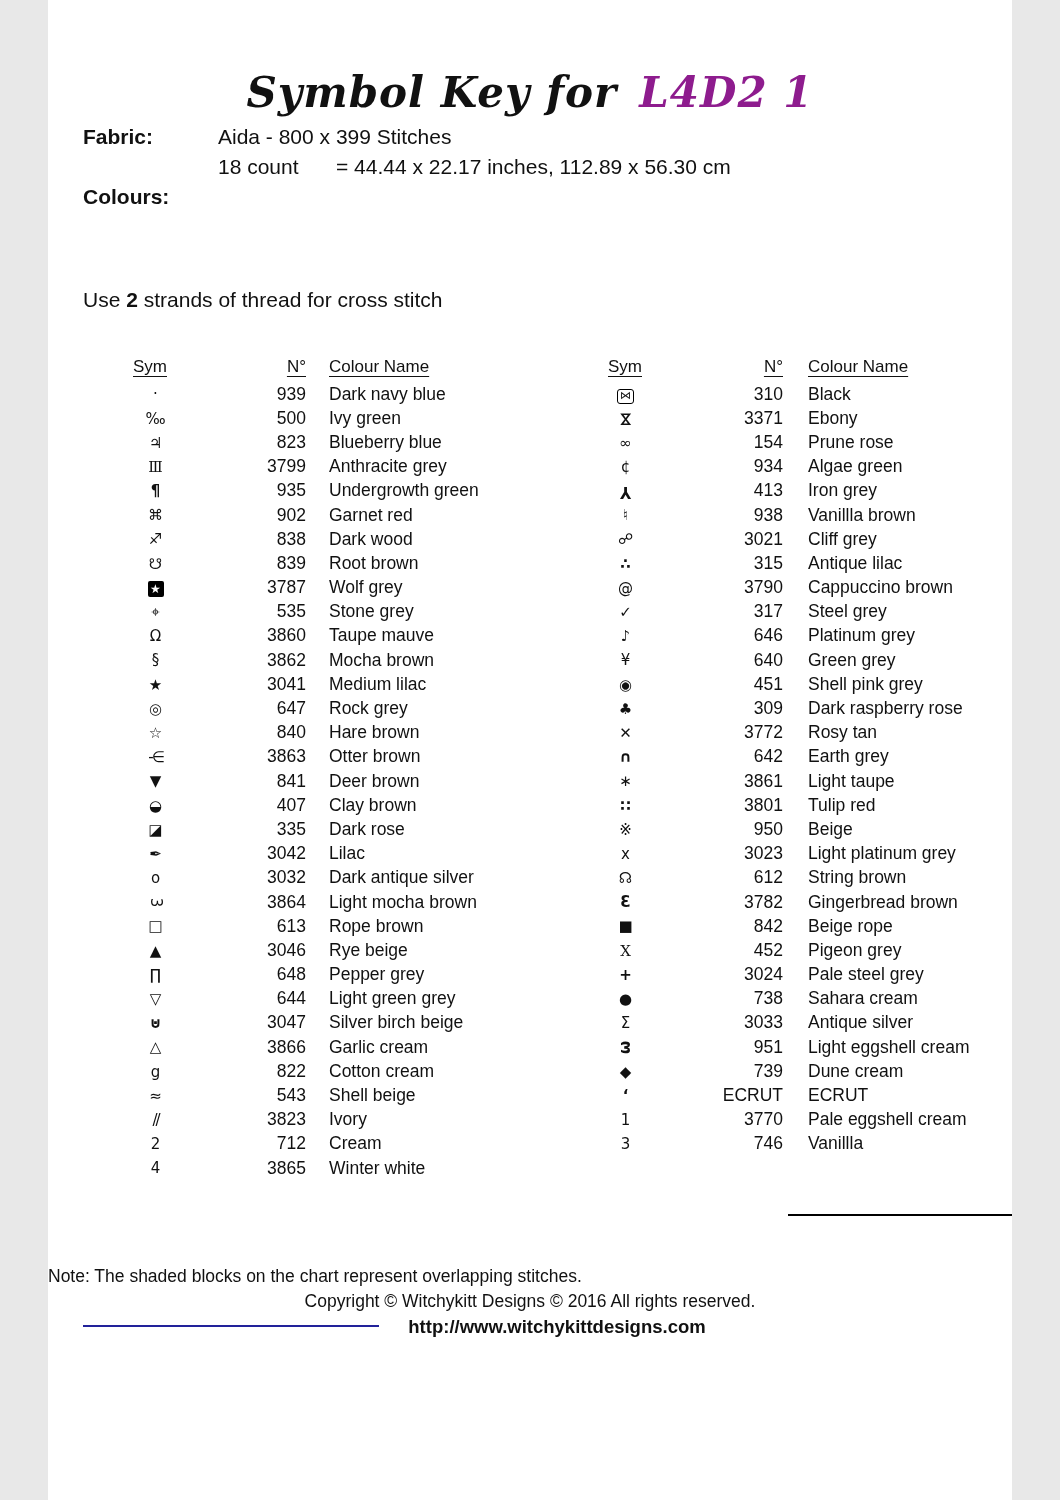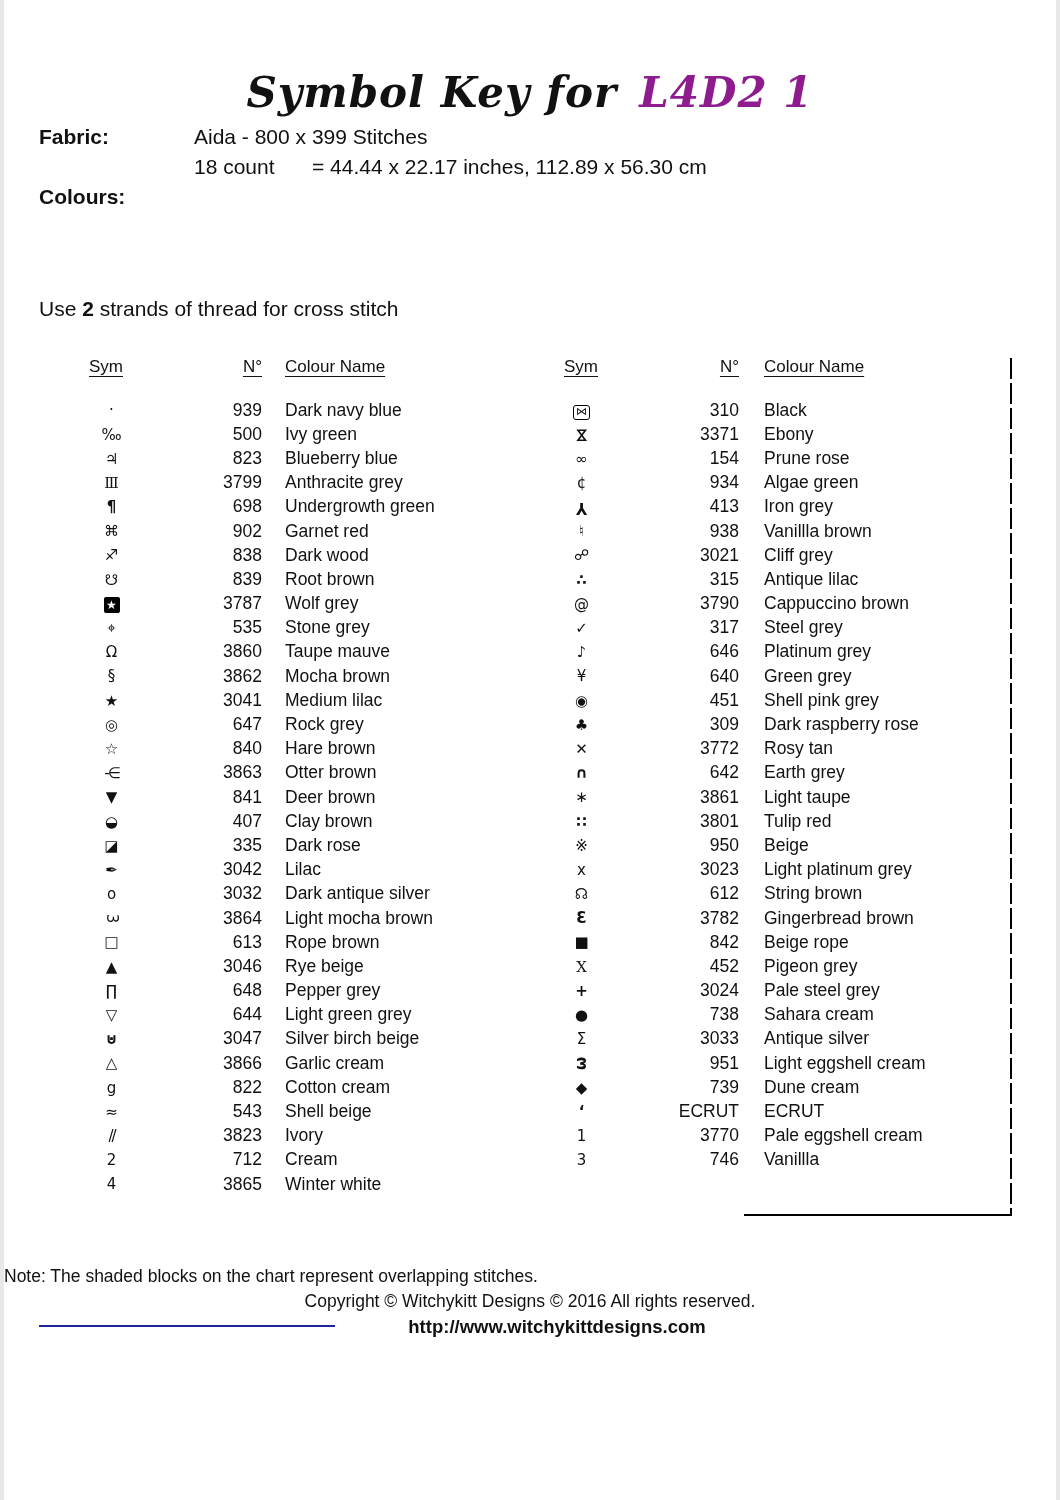--- a/index.html
+++ b/index.html
@@ -1,42 +1,42 @@
 <!DOCTYPE html>
 <html><head>
 <meta charset="utf-8">
 <style>
   html,body{margin:0;padding:0;background:#e8e8e8;}
   .page{
-    position:relative;width:1052px;height:1500px;background:#ffffff;
-    font-family:"Liberation Sans", sans-serif;color:#111;margin:0 auto;overflow:hidden;
+    position:relative;width:924px;height:1500px;background:#ffffff;
+    font-family:"Liberation Sans", sans-serif;color:#111;margin:0 auto;overflow:hidden;padding-left:40px;
   }
   
   .title{
     position:absolute;top:68px;left:0;width:100%;text-align:center;
     font-family:"DejaVu Serif", serif;font-style:italic;font-weight:bold;
     font-size:42px;letter-spacing:1px;white-space:nowrap;
   }
   .title .tname{margin-left:22px;}
   
   .info{position:absolute;left:35px;top:122px;font-size:21px;line-height:30px;}
-  .info-row{display:grid;grid-template-columns:135px auto;gap:20px;}
+  .info-row{display:grid;grid-template-columns:135px auto;}
   .info-label{font-weight:bold;}
   .size-line{display:grid;grid-template-columns:118px auto;}
   
-  .strands{position:absolute;left:35px;top:297px;font-size:21px;}
+  .strands{position:absolute;left:35px;top:288px;font-size:21px;}
   .strands b{font-weight:bold;}
   
   .col{position:absolute;top:355px;font-size:17.5px;}
   .col.left{left:75px;width:445px;}
   .col.right{left:550px;width:470px;}
   .thead,.trow{display:grid;align-items:center;}
   .col.left .thead,.col.left .trow{grid-template-columns:65px 118px 1fr;}
   .col.right .thead,.col.right .trow{grid-template-columns:55px 130px 1fr;}
-  .thead{height:24px;margin-bottom:19px;font-size:17px;}
+  .thead{height:24px;margin-bottom:3px;font-size:17px;}
   .thead span{text-decoration:underline;text-underline-offset:4px;}
   .th-sym{justify-self:start;padding-left:10px;}
   .th-num{text-align:right;}
   .th-name{padding-left:23px;}
   .col.right .th-name{padding-left:25px;}
   .trow{height:24.2px;}
   .num{text-align:right;}
   .name{padding-left:23px;white-space:nowrap;}
   .col.right .name{padding-left:25px;}
   .symcell{text-align:center;line-height:1;}
@@ -127,21 +127,21 @@
           <span class="num">823</span>
           <span class="name">Blueberry blue</span>
         </div>
         <div class="trow">
           <span class="symcell"><span class="sym s-serif">Ⅲ</span></span>
           <span class="num">3799</span>
           <span class="name">Anthracite grey</span>
         </div>
         <div class="trow">
           <span class="symcell"><span class="sym s-bold">¶</span></span>
-          <span class="num">698</span>
+          <span class="num">935</span>
           <span class="name">Undergrowth green</span>
         </div>
         <div class="trow">
           <span class="symcell"><span class="sym">⌘</span></span>
           <span class="num">902</span>
           <span class="name">Garnet red</span>
         </div>
         <div class="trow">
           <span class="symcell"><span class="sym s-bold">♐</span></span>
           <span class="num">838</span>

